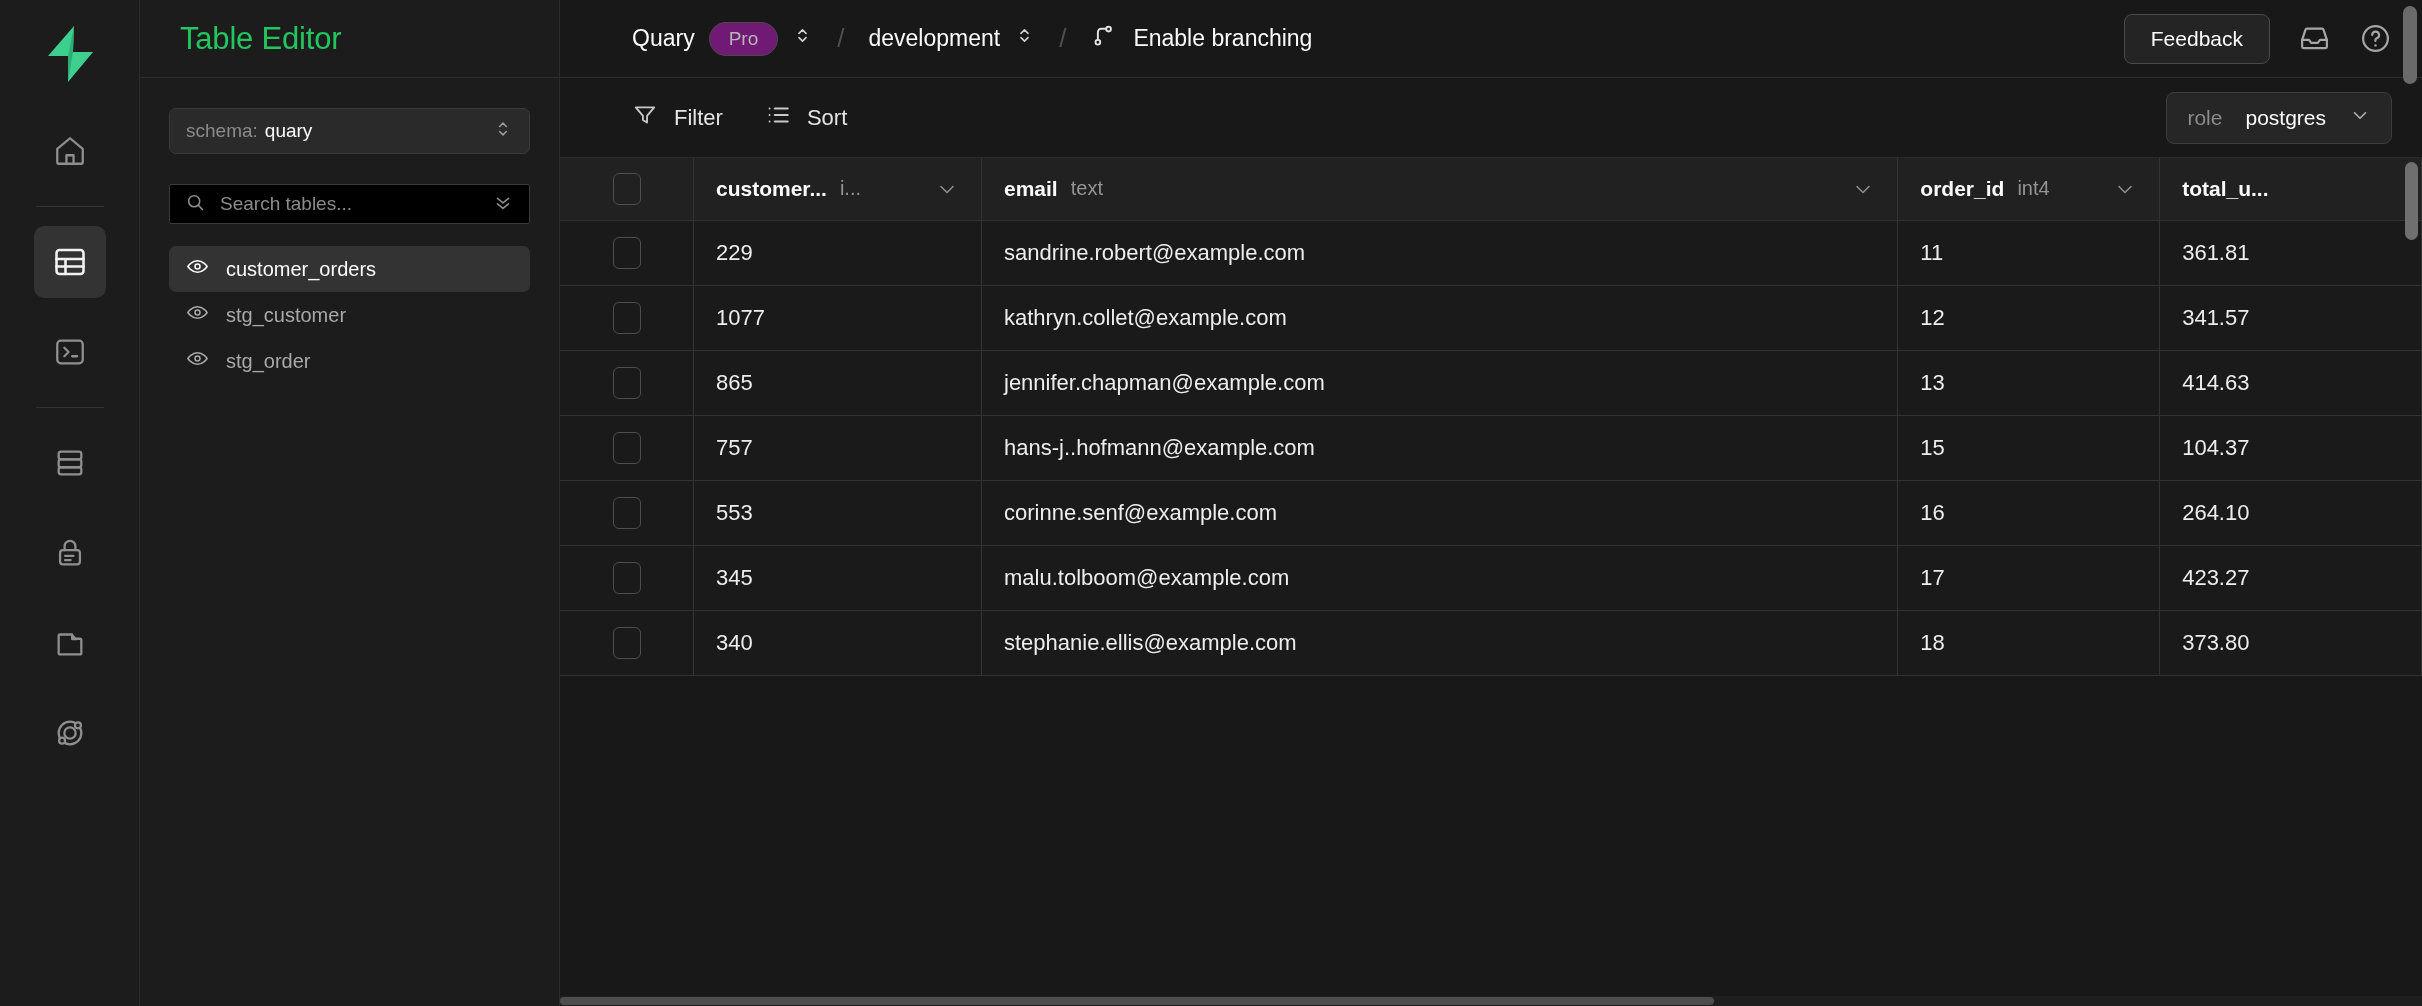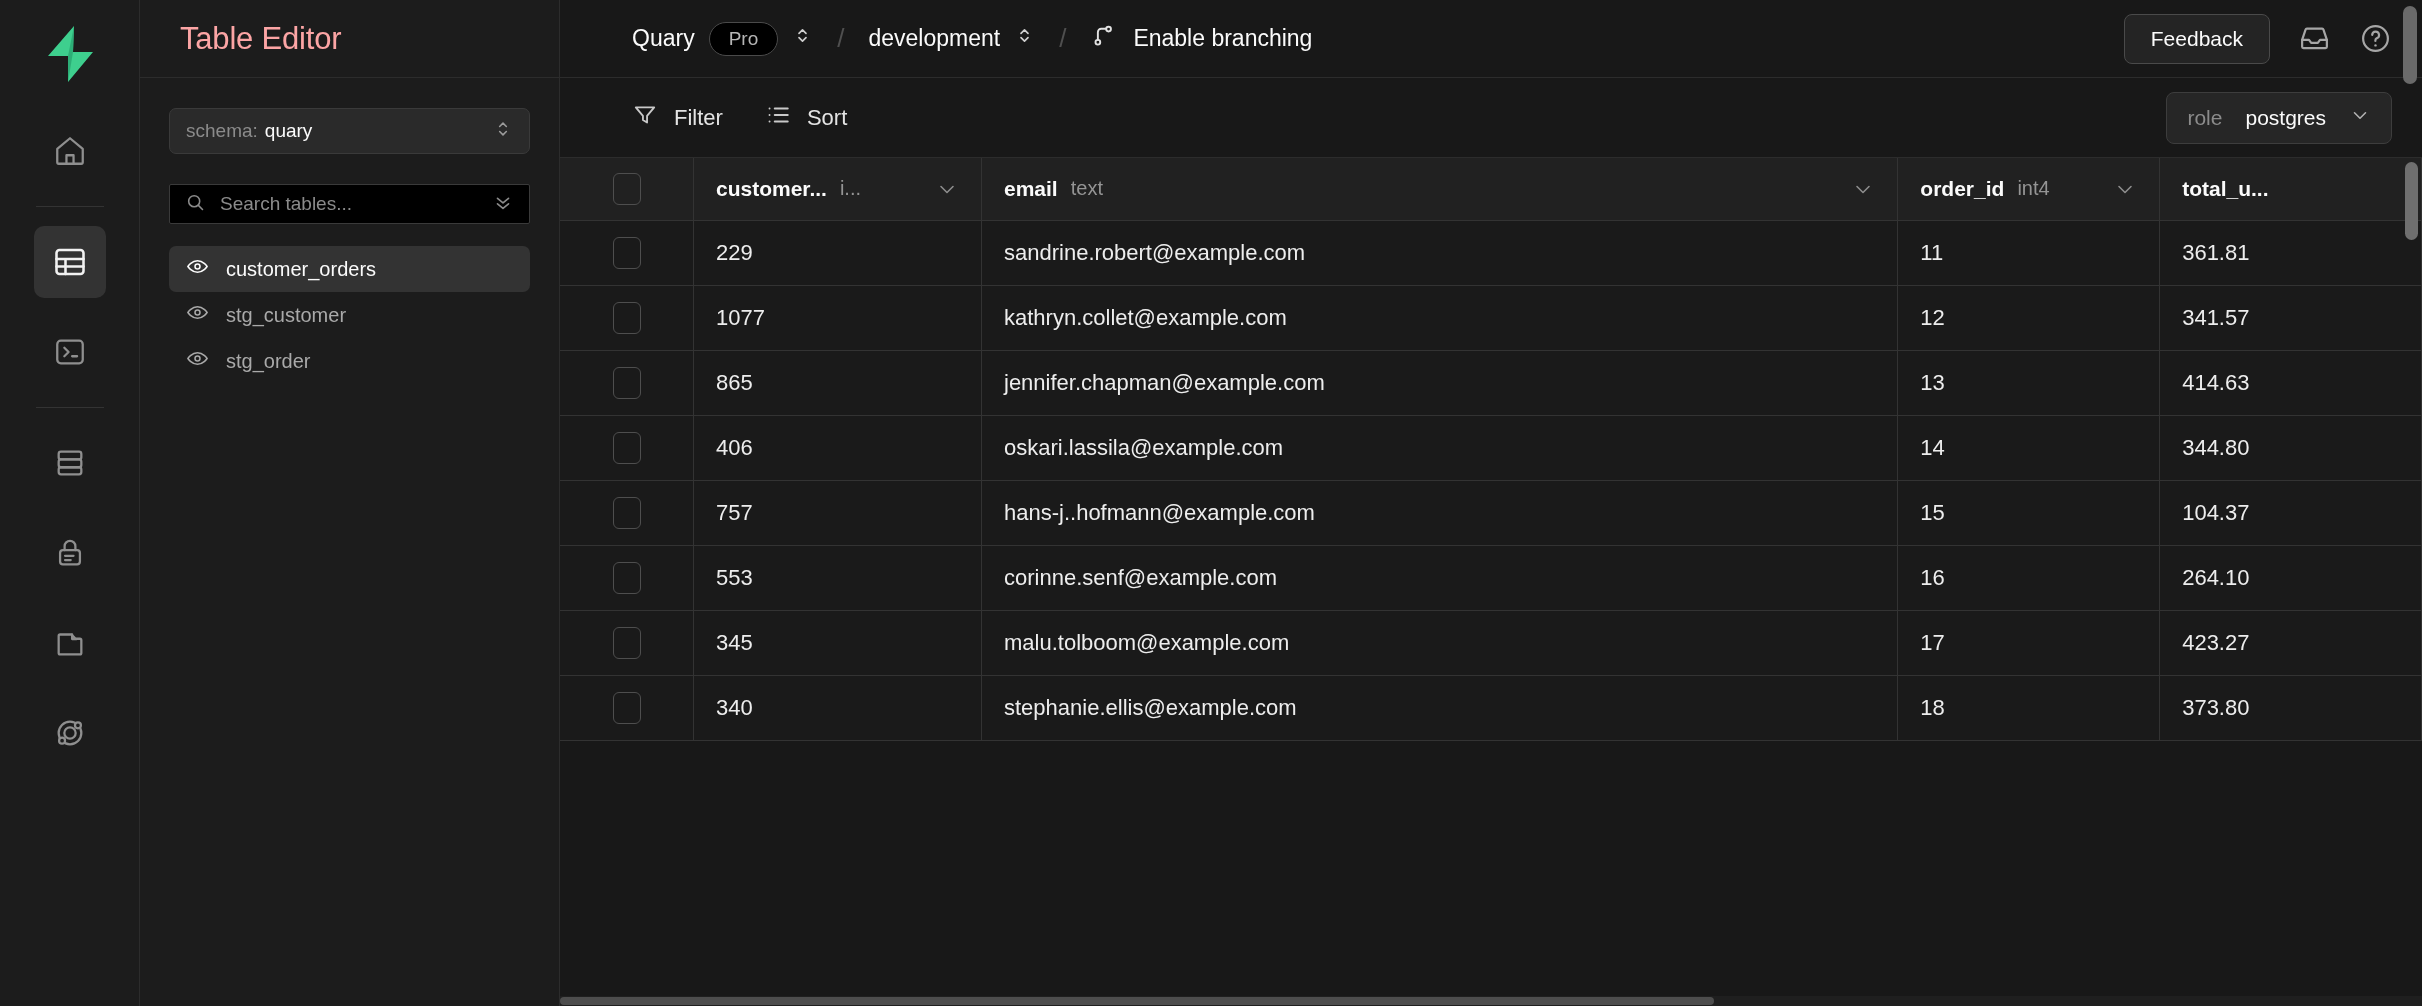--- a/index.html
+++ b/index.html
@@ -61,21 +61,21 @@
   }
   .sidebar-header {
     height: 78px;
     flex: 0 0 78px;
     display: flex; align-items: center;
     padding: 0 40px;
     border-bottom: 1px solid #2c2c2c;
   }
   .sidebar-title {
     font-size: 31px;
-    color: #fca5a5;
+    color: #22c55e;
     letter-spacing: -0.2px;
   }
   .sidebar-body {
     padding: 30px 29px 0 29px;
     display: flex;
     flex-direction: column;
   }
   .sel-box {
     height: 46px;
     background: #2a2a2a;
@@ -152,21 +152,21 @@
     gap: 14px;
     font-size: 23px;
     color: #fbfbfb;
   }
   .badge-pro {
     border: 1px solid #4a4a4a;
     border-radius: 18px;
     padding: 5px 19px;
     font-size: 19px;
     color: #b6b6b6;
-    background: #000000;
+    background: #701a75;
   }
   .slash {
     color: #4f4f4f;
     font-size: 26px;
     margin: 0 24px;
     font-weight: 300;
   }
   .branching {
     display: flex; align-items: center; gap: 16px;
     font-size: 23px;
@@ -618,29 +618,20 @@
           <tr>
             <td class="col-check check-cell">
                 <span class="cellbox"></span>
               </td>
             <td class="col-cust">865</td>
             <td class="col-email">jennifer.chapman@example.com</td>
             <td class="col-order">13</td>
             <td class="col-total">414.63</td>
           </tr>
 
-          <tr>
-            <td class="col-check check-cell">
-                <span class="cellbox"></span>
-              </td>
-            <td class="col-cust">406</td>
-            <td class="col-email">oskari.lassila@example.com</td>
-            <td class="col-order">14</td>
-            <td class="col-total">344.80</td>
-          </tr>
 
           <tr>
             <td class="col-check check-cell">
                 <span class="cellbox"></span>
               </td>
             <td class="col-cust">757</td>
             <td class="col-email">hans-j..hofmann@example.com</td>
             <td class="col-order">15</td>
             <td class="col-total">104.37</td>
           </tr>

